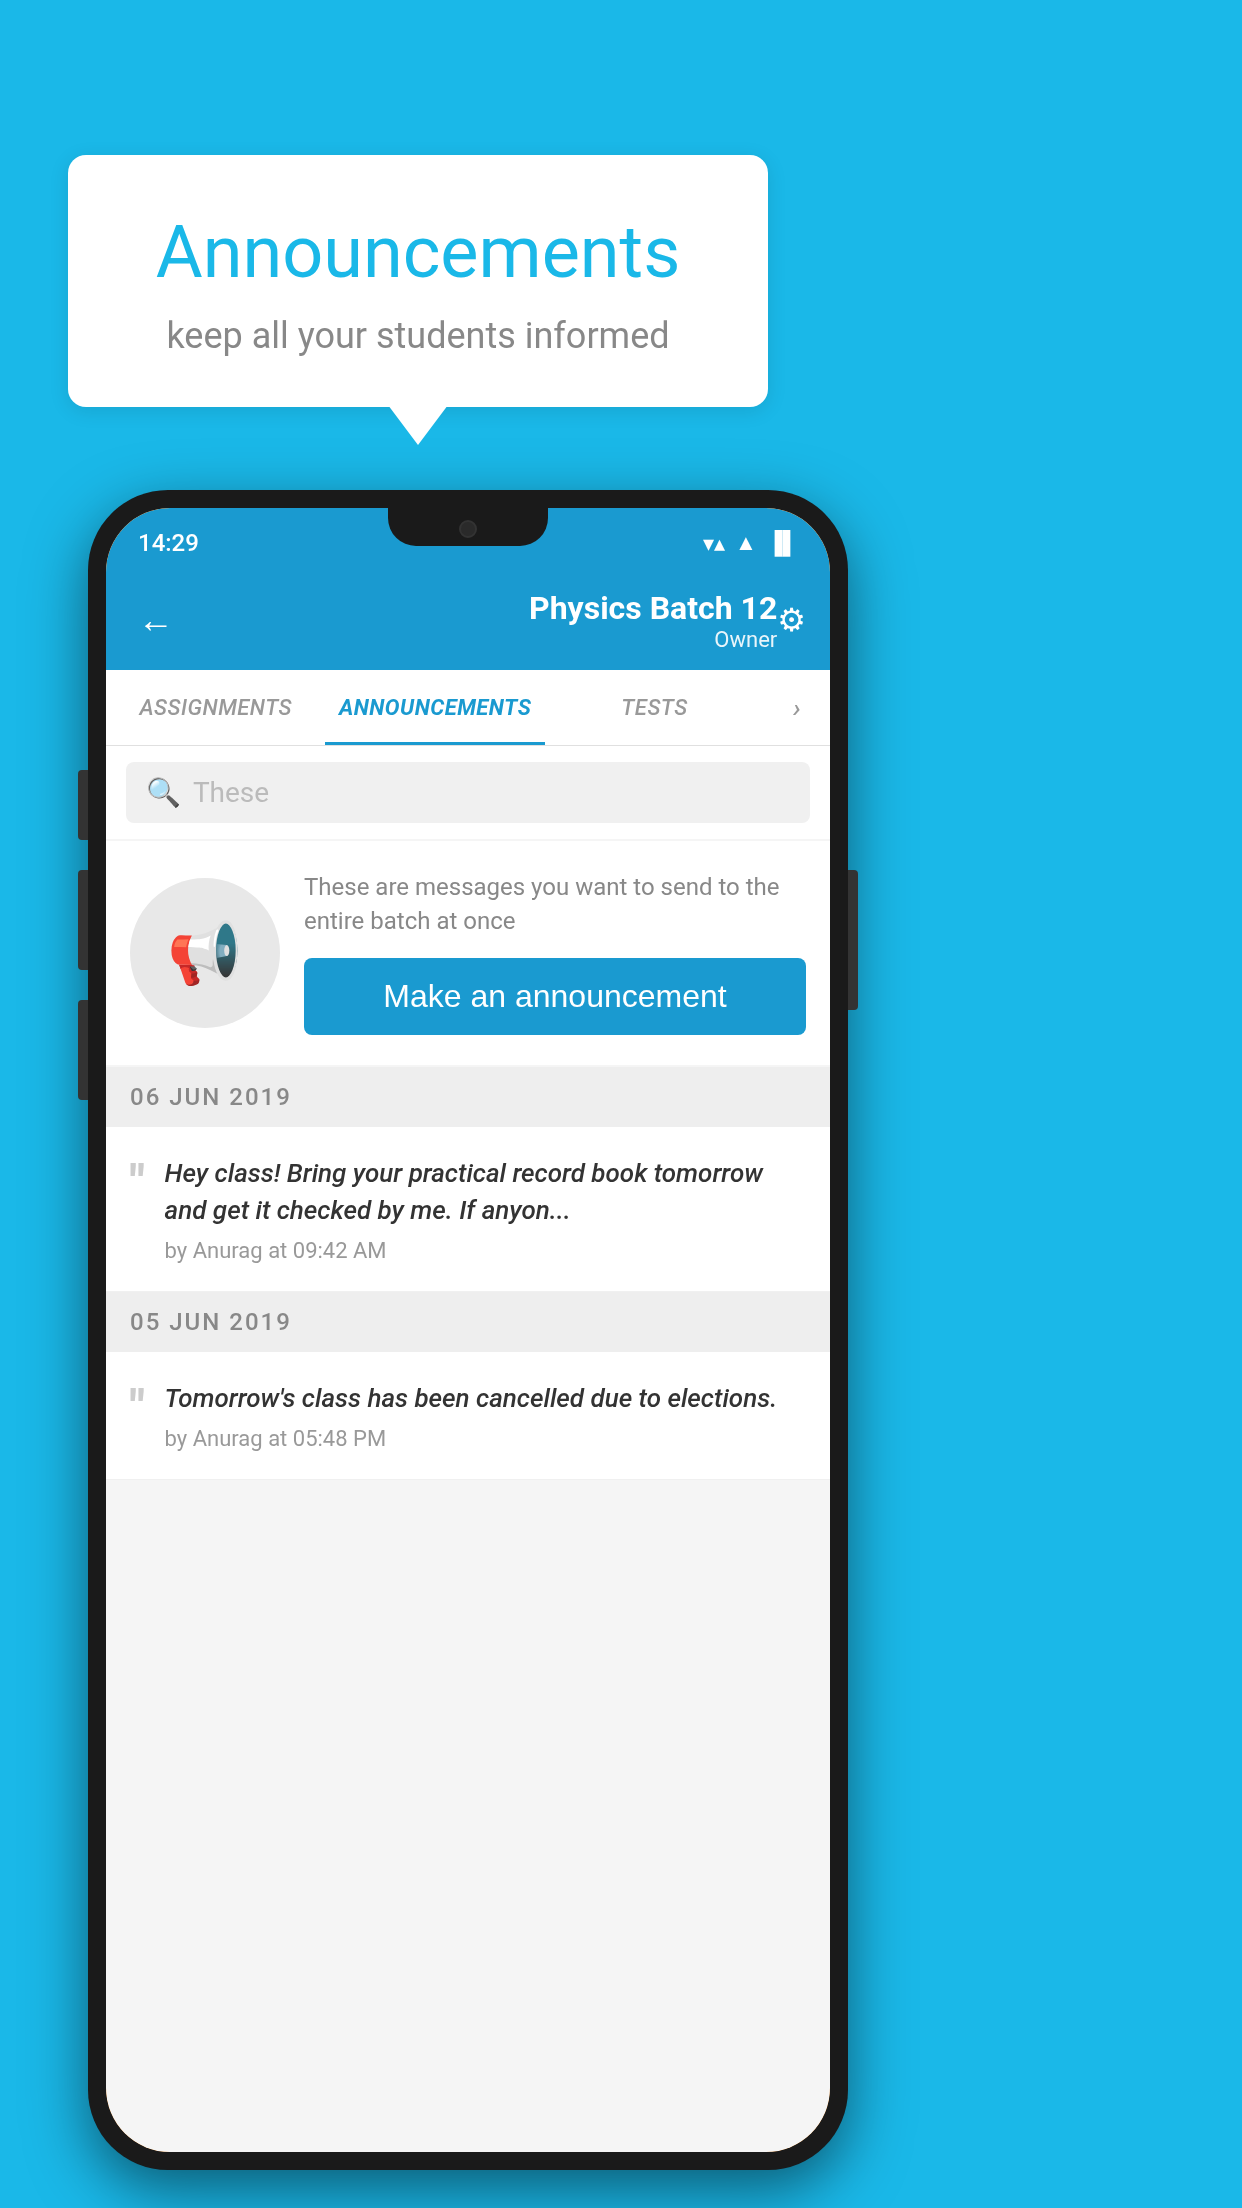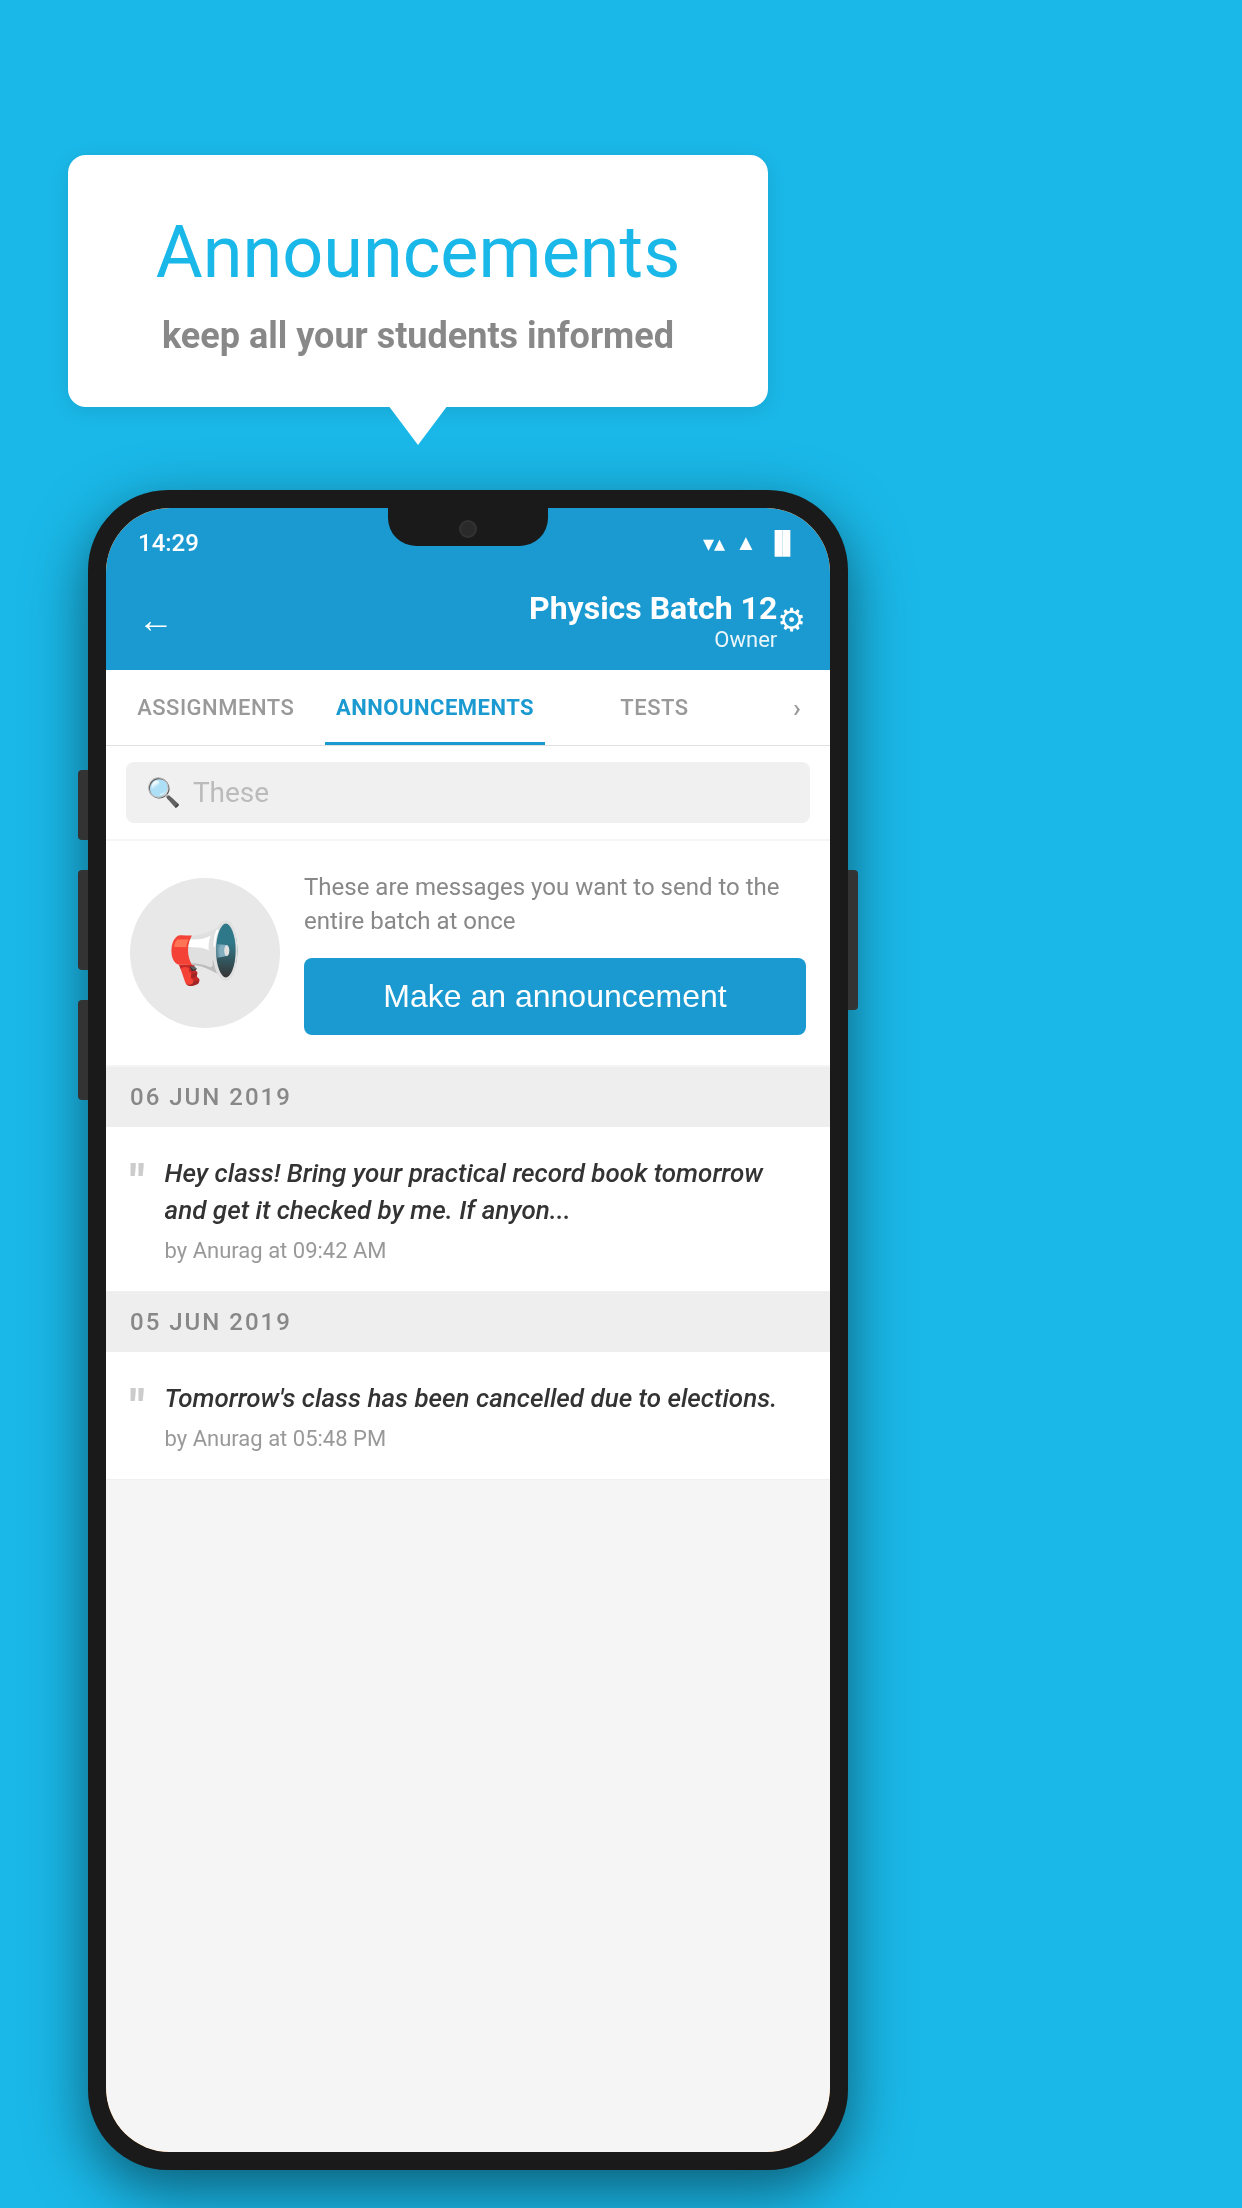--- a/index.html
+++ b/index.html
@@ -42,21 +42,21 @@
       font-size: 72px;
       color: #1ab8e8;
       font-weight: 400;
       text-align: center;
       margin-bottom: 20px;
     }
     .bubble-subtitle {
       font-size: 36px;
       color: #888;
       text-align: center;
-      font-weight: 700;
+      font-weight: 400;
     }
 
     
     .phone-outer {
       position: absolute;
       top: 490px;
       left: 88px;
       width: 760px;
       height: 1680px;
       background: #1a1a1a;
@@ -169,20 +169,21 @@
       flex: 1;
       display: flex;
       align-items: center;
       justify-content: center;
       font-size: 22px;
       font-weight: 500;
       color: #999;
       cursor: pointer;
       position: relative;
       letter-spacing: 0.5px;
+      font-style: italic;
     }
     .tab-item.active {
       color: #1a9ad0;
       font-weight: 700;
     }
     .tab-item.active::after {
       content: '';
       position: absolute;
       bottom: 0;
       left: 0;

